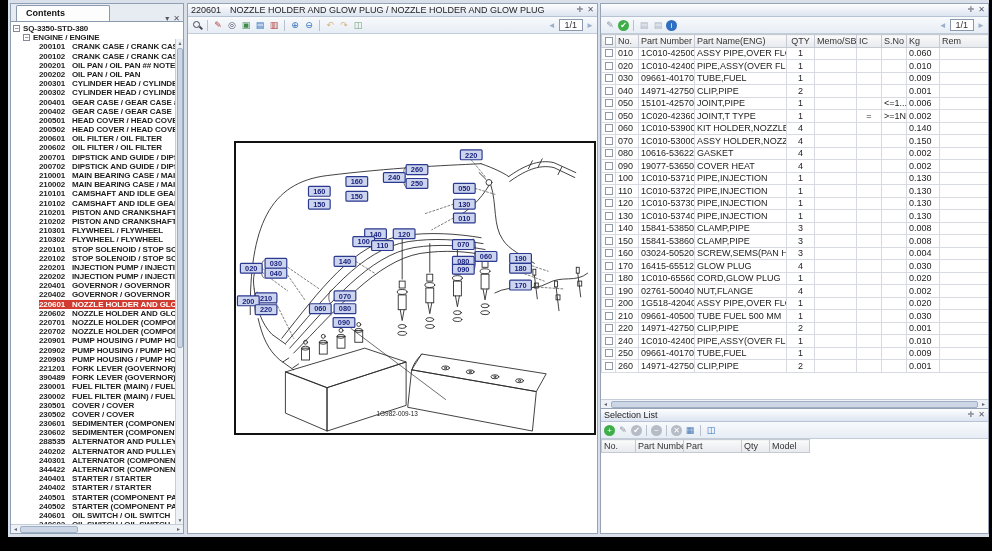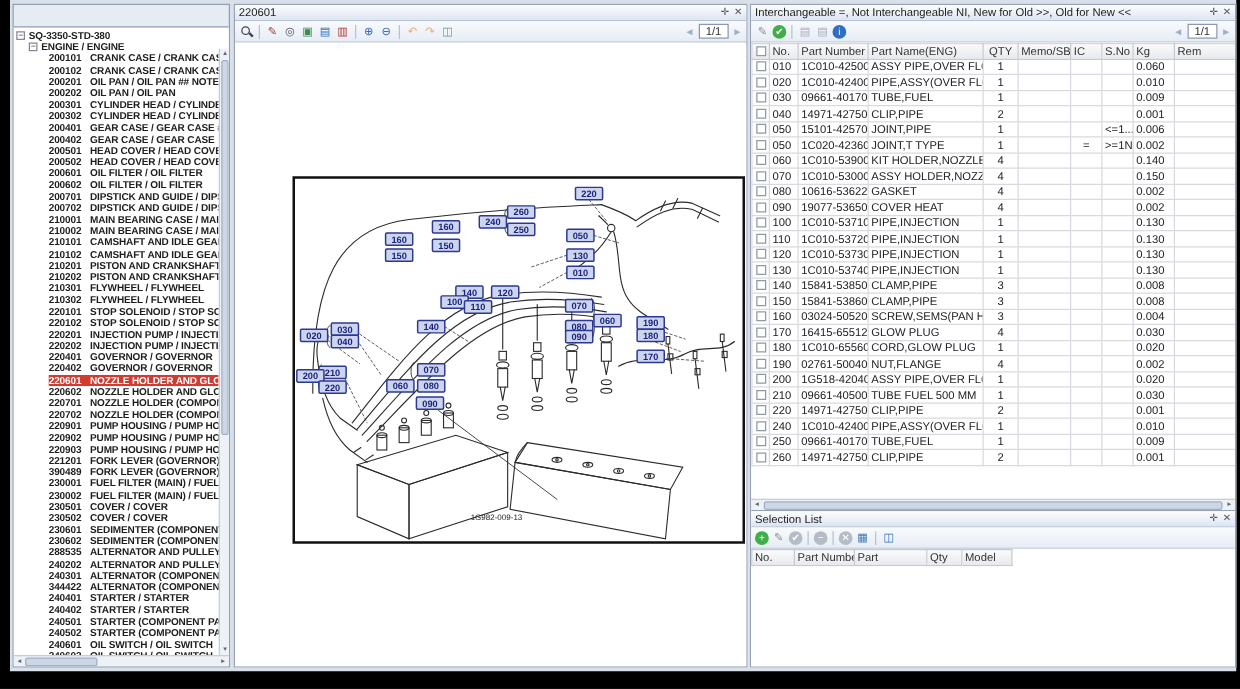--- a/index.html
+++ b/index.html
@@ -76,20 +76,26 @@
   #sel-block { position:absolute; left:0; right:0; top:404px; bottom:0; background:#fff; border-top:1px solid #96a3b6; }
   #sel-table { width:200px; }
   #sel-empty { height:80px; background:#fff; }
 </style>
 </head>
 <body>
 
 <div id="app">
 
   <div class="panel" id="contents">
+    <div id="contents-header">
+      <div id="contents-tab">Contents</div>
+      <span id="contents-hdr-ico">
+        <span class="winbtn">▾</span><span class="winbtn">✕</span>
+      </span>
+    </div>
     <div id="tree-wrap">
       <div id="tree">
           <div class="trow">
             <span class="pad" style="width: 2px;"></span>
             <span class="exp"></span>
             <span class="rowbody">SQ-3350-STD-380</span>
           </div>
           <div class="trow">
             <span class="pad" style="width: 12px;"></span>
             <span class="exp"></span>
@@ -318,20 +324,21 @@
         <span class="thumb"></span>
         <span style="flex:1"></span>
         <span class="arr">►</span>
       </div>
     </div>
   </div>
 
   <div class="panel" id="diagram">
     <div class="titlebar">
       <span id="dg-title-code">220601</span>
+      <span>NOZZLE HOLDER AND GLOW PLUG / NOZZLE HOLDER AND GLOW PLUG</span>
       <span class="sp"></span>
       <span class="winbtn">✛</span>
       <span class="winbtn">✕</span>
     </div>
     <div class="toolbar" id="dg-toolbar">
         <span class="ic mag"></span>
         <span class="sep"></span>
         <span class="ic" style="color: rgb(176, 65, 62);">✎</span>
         <span class="ic" style="color: rgb(85, 85, 102);">◎</span>
         <span class="ic" style="color: rgb(63, 138, 76);">▣</span>
@@ -609,21 +616,20 @@
               <text x="109" y="184.8" text-anchor="middle" font-size="7.5" font-weight="bold" fill="#1a237e">090</text>
             </g>
           </g>
         <text x="142" y="277" font-size="6.5" fill="#222">1G982-009-13</text>
       </svg>
     </div>
   </div>
 
   <div class="panel" id="parts">
     <div class="titlebar">
-      <span>Interchangeable =, Not Interchangeable NI, New for Old &gt;&gt;, Old for New &lt;&lt;</span>
       <span class="sp"></span>
       <span class="winbtn">✛</span>
       <span class="winbtn">✕</span>
     </div>
     <div class="toolbar" id="pt-toolbar">
         <span class="ic" style="color: rgb(138, 147, 160);">✎</span>
         <span class="ic circ green">✔</span>
         <span class="sep"></span>
         <span class="ic" style="color: rgb(170, 179, 192);">▤</span>
         <span class="ic" style="color: rgb(170, 179, 192);">▤</span>

